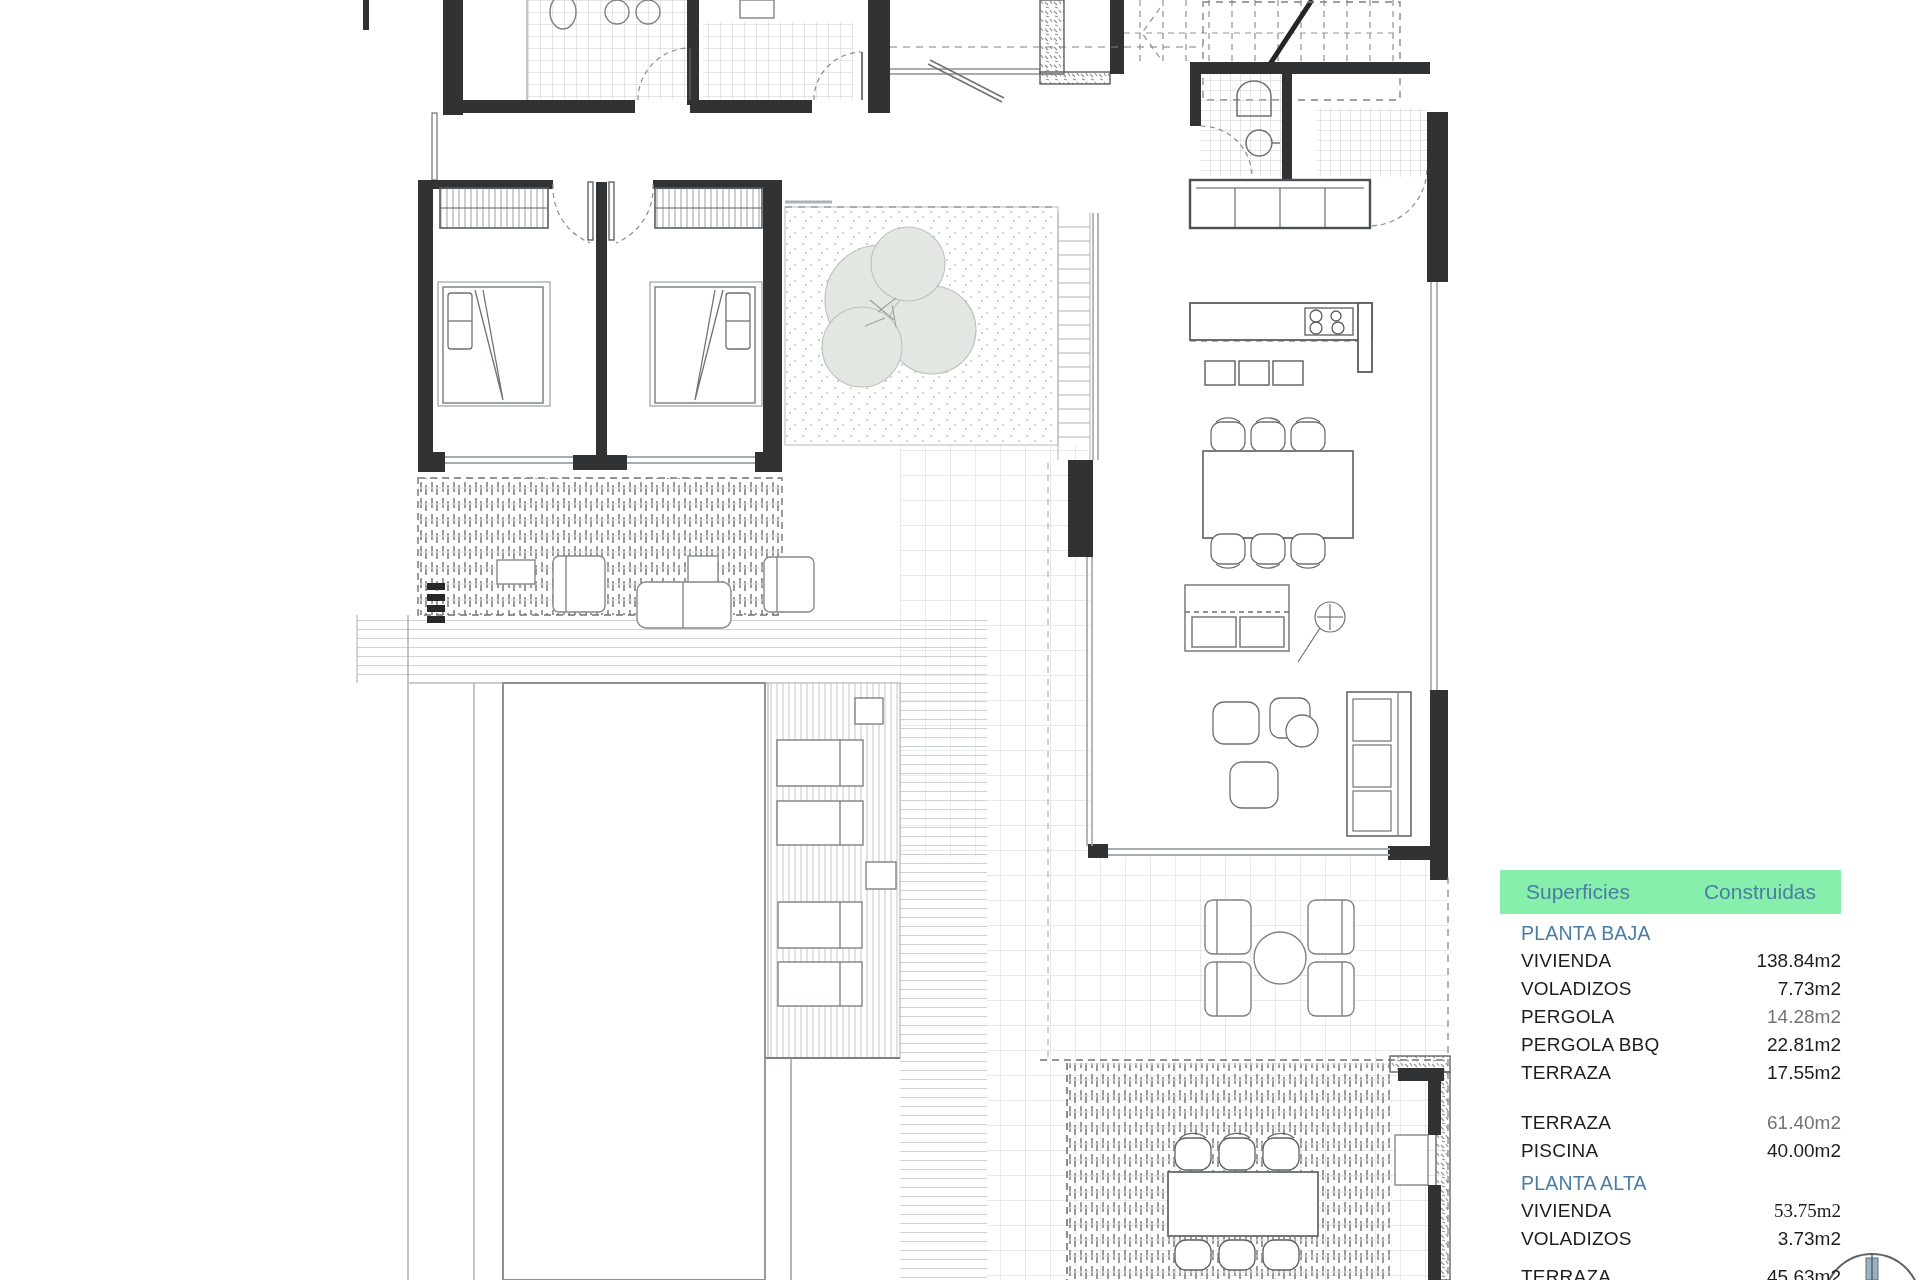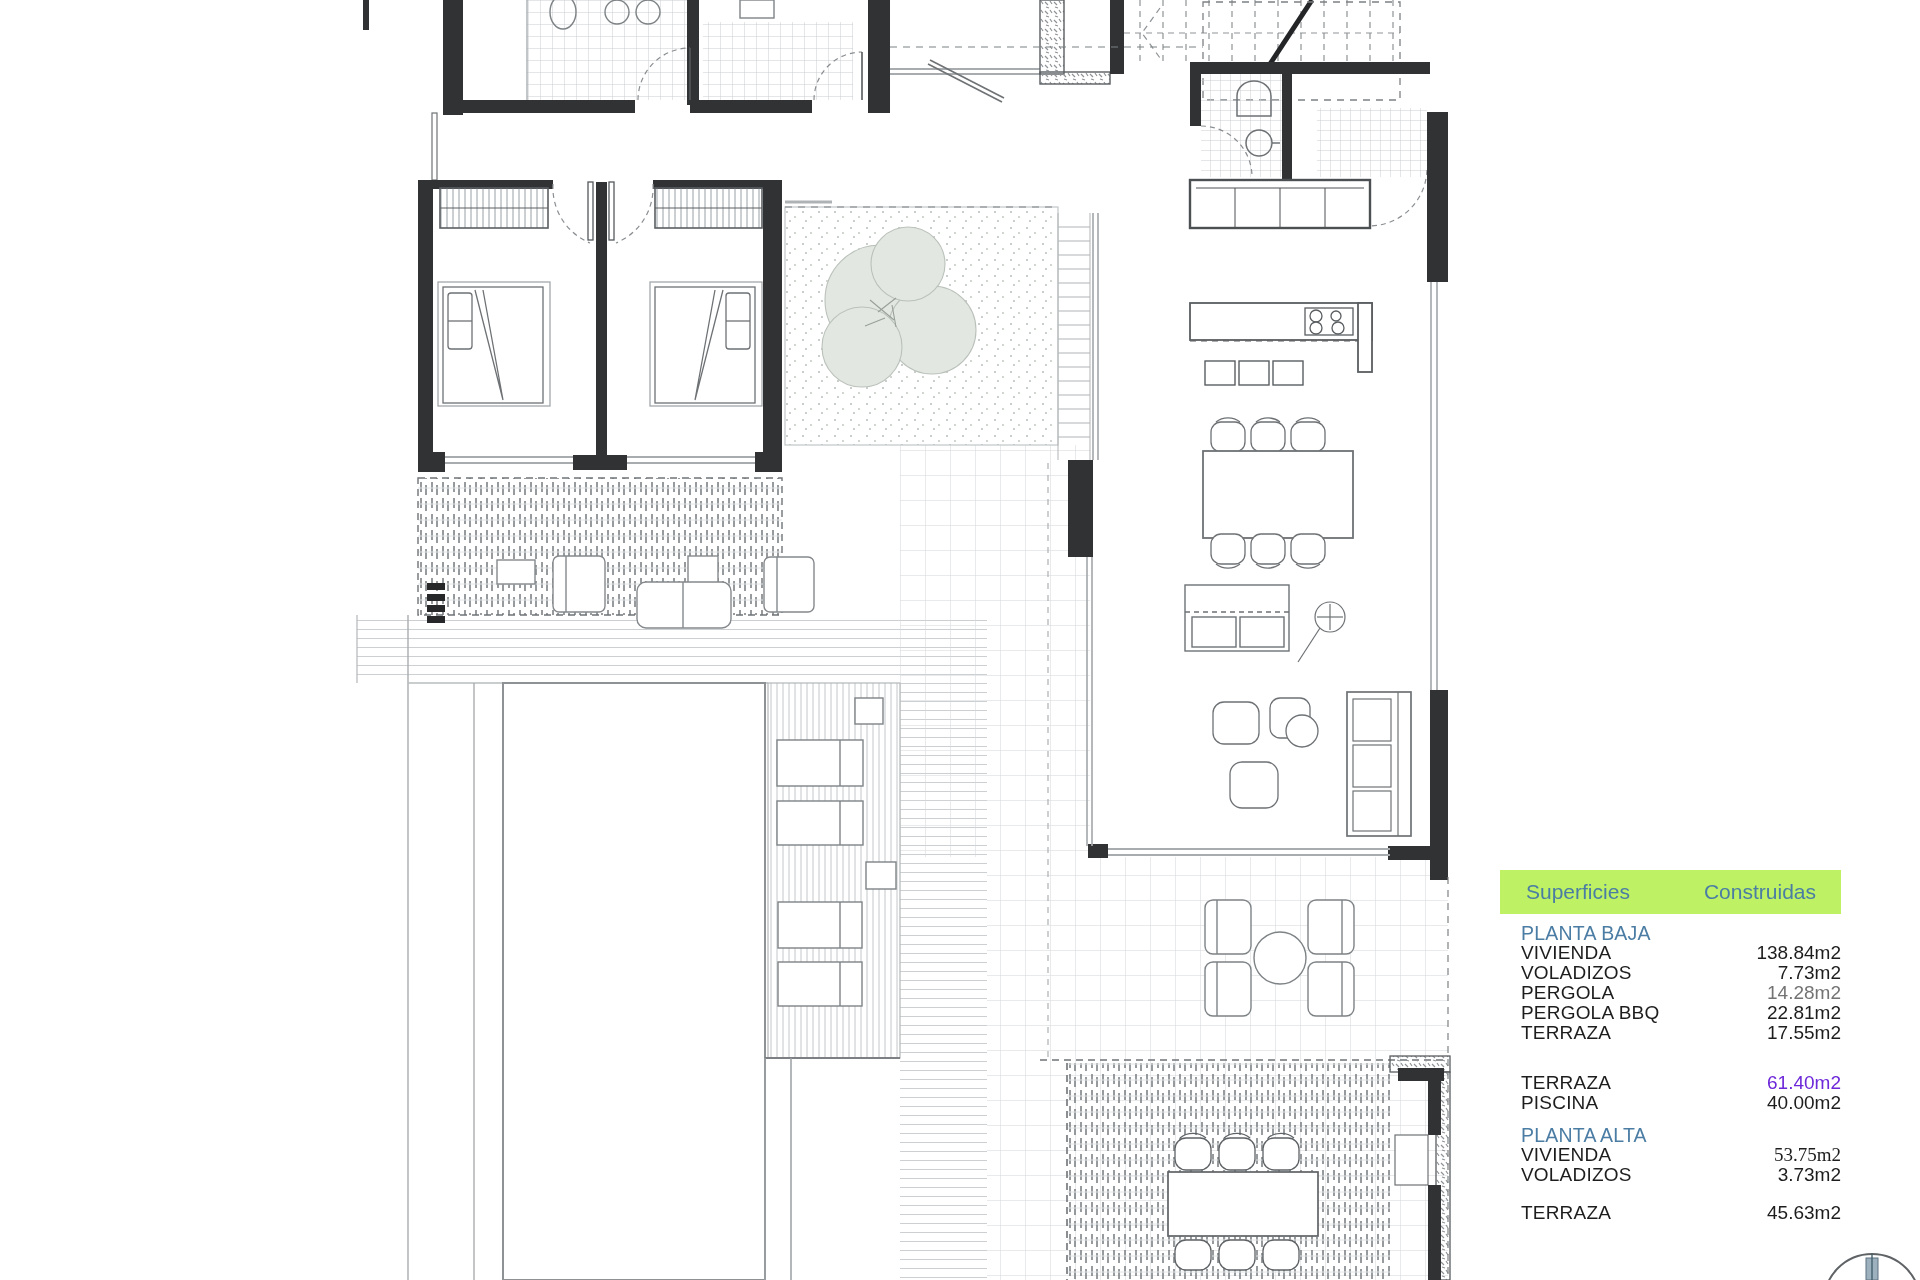--- a/index.html
+++ b/index.html
@@ -5,21 +5,21 @@
   html,body{margin:0;padding:0;background:#ffffff;}
   #stage{position:relative;width:1920px;height:1280px;background:#fff;overflow:hidden;
          font-family:"Liberation Sans", sans-serif;}
   #plan-svg{position:absolute;left:0;top:0;}
   
   #surface-table{position:absolute;left:1500px;top:870px;width:341px;font-family:"Liberation Sans",sans-serif;}
   #surface-table .hdr{height:44px;display:flex;align-items:center;justify-content:space-between;
       padding:0 25px 0 26px;box-sizing:border-box;font-size:21px;}
   #surface-table .rows{margin-top:9px;}
   #surface-table .row{display:flex;justify-content:space-between;align-items:baseline;
-      height:20px;line-height:20px;font-size:19px;padding-left:21px;color:#1d1d1d;}
+      height:20px;line-height:20px;font-size:19px;padding-left:21px;color:#1d1d1d;margin-top:8px;}
   #surface-table .row .lab{letter-spacing:.2px;}
   #surface-table .row .val{text-align:right;}
   #surface-table .row.section{font-size:19.5px;}
 </style>
 </head>
 <body>
 
 <div id="stage">
 
 <svg id="plan-svg" width="1920" height="1280" viewBox="0 0 1920 1280">
@@ -433,21 +433,21 @@
   </g>
 
   <g>
     <circle cx="1872" cy="1302" r="48" fill="none" stroke="#5f6366" stroke-width="2"></circle>
     <rect x="1866" y="1258" width="12" height="22" fill="#9db0bd" stroke="#5c7383" stroke-width="1"></rect>
     <line x1="1872" y1="1254" x2="1872" y2="1280" stroke="#44606e" stroke-width="1.4"></line>
   </g>
 </svg>
 
   <div id="surface-table">
-    <div class="hdr" style="background: #bef264; color: rgb(75, 125, 164);">
+    <div class="hdr" style="background: #86efac; color: rgb(75, 125, 164);">
       <span>Superficies</span>
       <span>Construidas</span>
     </div>
     <div class="rows" id="surface-rows">
         <div class="row section">
           <span class="lab" style="color: rgb(75, 125, 164);">PLANTA BAJA</span>
           <span class="val" style="color: rgb(29, 29, 29);"></span>
         </div>
         <div class="row">
           <span class="lab" style="color: rgb(29, 29, 29);">VIVIENDA</span>
@@ -464,21 +464,21 @@
         <div class="row">
           <span class="lab" style="color: rgb(29, 29, 29);">PERGOLA BBQ</span>
           <span class="val" style="color: rgb(29, 29, 29);">22.81m2</span>
         </div>
         <div class="row">
           <span class="lab" style="color: rgb(29, 29, 29);">TERRAZA</span>
           <span class="val" style="color: rgb(29, 29, 29);">17.55m2</span>
         </div>
         <div class="row" style="margin-top: 30px;">
           <span class="lab" style="color: rgb(29, 29, 29);">TERRAZA</span>
-          <span class="val" style="color: #6d28d9; text-align: center;">61.40m2</span>
+          <span class="val" style="color: #737373; text-align: center;">61.40m2</span>
         </div>
         <div class="row">
           <span class="lab" style="color: rgb(29, 29, 29);">PISCINA</span>
           <span class="val" style="color: rgb(29, 29, 29);">40.00m2</span>
         </div>
         <div class="row section" style="margin-top: 12px; align-items: flex-end;">
           <span class="lab" style="color: rgb(75, 125, 164);">PLANTA ALTA</span>
           <span class="val" style="color: rgb(29, 29, 29);"></span>
         </div>
         <div class="row">

